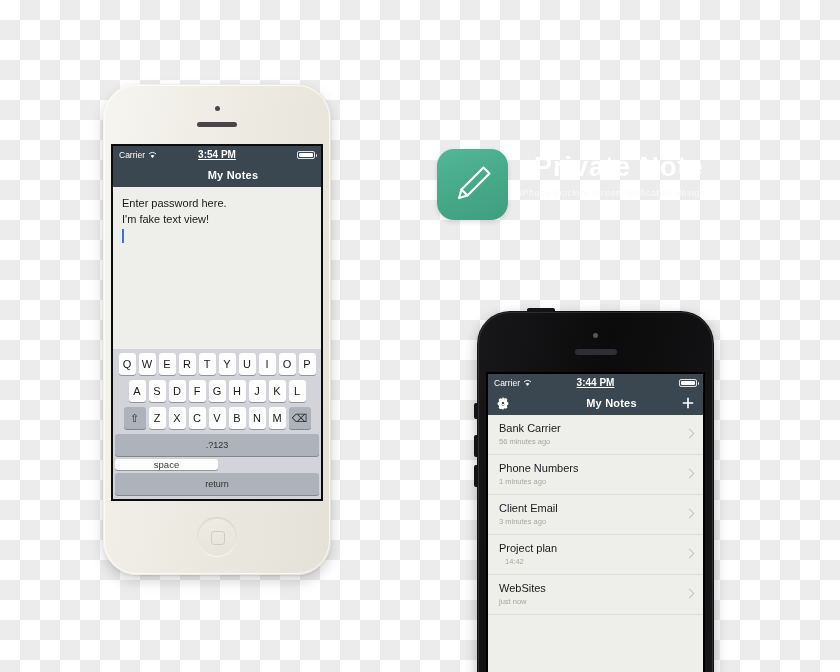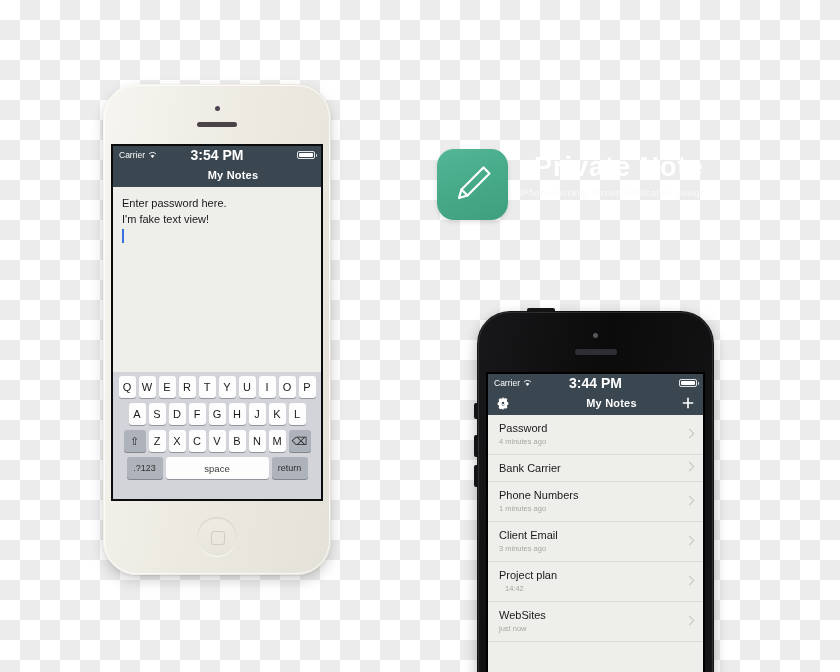--- a/index.html
+++ b/index.html
@@ -129,21 +129,21 @@
   .status-bar {
     height: 17px;
     display: flex;
     align-items: center;
     padding: 0 6px;
     font-size: 8.5px;
     color: #ffffff;
     box-sizing: border-box;
   }
   .sb-left { display: flex; align-items: center; gap: 3px; flex: 1; }
-  .sb-center { flex: 0 0 auto; font-weight: bold; font-size: 14px; }
+  .sb-center { flex: 0 0 auto; font-weight: bold; font-size: 10px; text-decoration: underline; }
   .sb-right { flex: 1; display: flex; justify-content: flex-end; align-items: center; }
   .battery {
     width: 18px; height: 8px;
     border: 1px solid rgba(255,255,255,0.85);
     border-radius: 2px;
     position: relative;
     box-sizing: border-box;
   }
   .battery::after {
     content: "";
@@ -214,21 +214,21 @@
     background: #d2d4d9;
     padding: 4px 2px 4px 2px;
     box-sizing: border-box;
   }
   .kb-row {
     display: flex;
     justify-content: center;
     gap: 3px;
     margin-bottom: 5px;
   }
-  .kb-row:last-child { margin-bottom: 16px; }
+  .kb-row:last-child { margin-bottom: 0; flex-direction: column; }
   .key {
     background: #fdfdfd;
     border-radius: 3px;
     height: 22px;
     min-width: 17px;
     display: flex;
     align-items: center;
     justify-content: center;
     font-size: 11px;
     color: #1a1a1a;
@@ -483,26 +483,22 @@
             <span class="nav-btn">
               <svg width="14" height="14" viewBox="0 0 24 24">
                 <path fill="#ffffff" d="M10.6 3h2.8v7.6H21v2.8h-7.6V21h-2.8v-7.6H3v-2.8h7.6z"></path>
               </svg>
             </span>
           </div>
         </div>
 
         <div class="notes-list">
           <div class="note-row">
-            <div class="note-title">Password</div>
-            <div class="note-sub">4 minutes ago</div>
-            <span class="chevron"></span>
-          </div>
-          <div class="note-row">
             <div class="note-title">Bank Carrier</div>
+            <div class="note-sub">56 minutes ago</div>
             <span class="chevron"></span>
           </div>
           <div class="note-row">
             <div class="note-title">Phone Numbers</div>
             <div class="note-sub">1 minutes ago</div>
             <span class="chevron"></span>
           </div>
           <div class="note-row">
             <div class="note-title">Client Email</div>
             <div class="note-sub">3 minutes ago</div>

